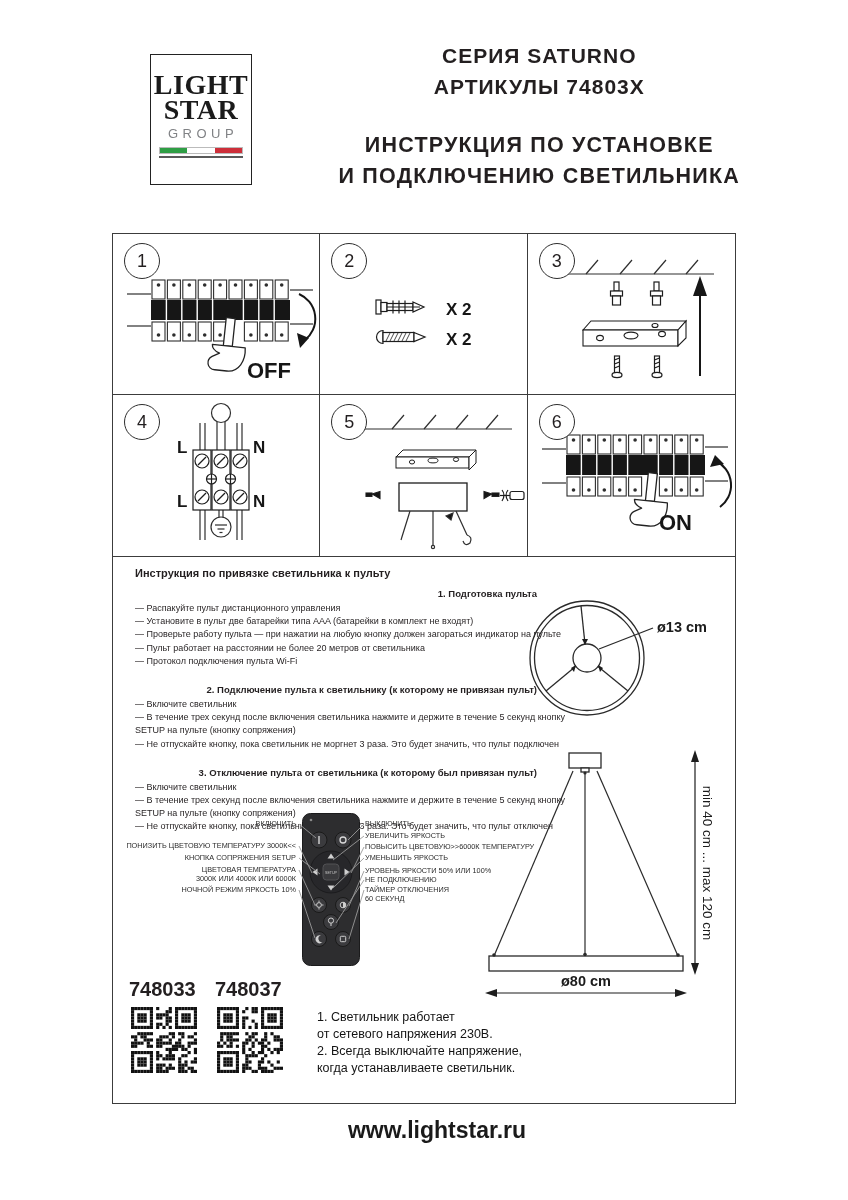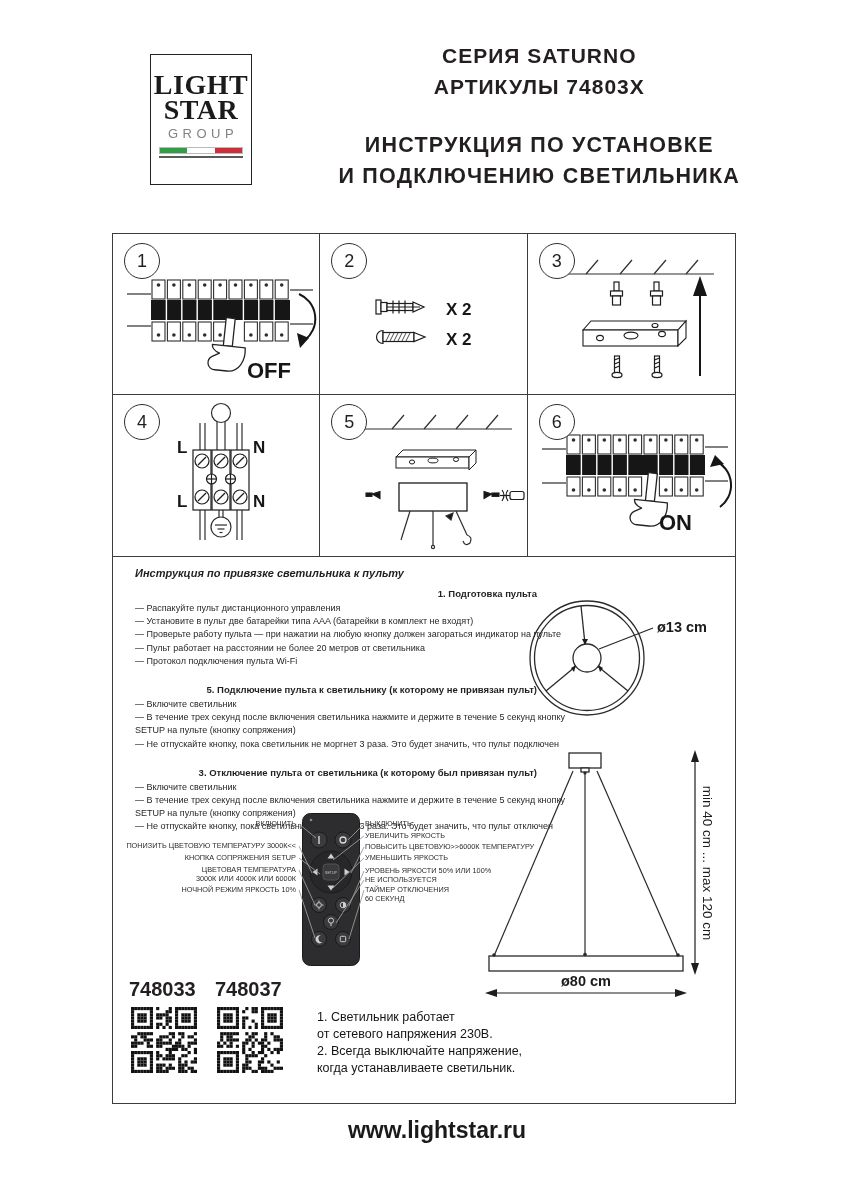--- a/index.html
+++ b/index.html
@@ -30,21 +30,21 @@
   .cell:nth-child(n+4){border-bottom:none;}
   .stepnum{position:absolute;left:11px;top:9px;width:34px;height:34px;border:1.4px solid #2e2e2e;
            border-radius:50%;display:flex;align-items:center;justify-content:center;
            font-size:18px;background:#fff;z-index:2;}
   .cell svg{position:absolute;left:0;top:0;}
 
   
   .mainpanel{position:absolute;left:112px;top:557px;width:624px;height:547px;
              border:1.6px solid #3c3c3c;border-top:none;box-sizing:border-box;}
   .pairing{position:absolute;left:22px;top:10px;width:402px;}
-  .pairing-title{font-weight:bold;font-size:11px;margin-bottom:7px;font-style:italic;}
+  .pairing-title{font-weight:bold;font-size:11px;margin-bottom:7px;}
   .p-head{font-weight:bold;font-size:9.5px;margin-top:9px;margin-bottom:3px;white-space:nowrap;text-align:right;}
   .p-line{font-size:9px;line-height:13.2px;white-space:nowrap;}
 
   .abs{position:absolute;}
   .callouts{position:absolute;left:0;top:0;pointer-events:none;}
 
   .rlabel{position:absolute;font-size:7.3px;line-height:9px;color:#2b2b2b;white-space:nowrap;}
   .rlabel.right-align{text-align:right;}
 
   .qr-code-label{position:absolute;width:68px;text-align:left;font-weight:bold;font-size:20px;}
@@ -400,21 +400,21 @@
     <div class="pairing">
       <div class="pairing-title">Инструкция по привязке светильника к пульту</div>
 
       <div class="p-head">1. Подготовка пульта</div>
       <div class="p-line">— Распакуйте пульт дистанционного управления</div>
       <div class="p-line">— Установите в пульт две батарейки типа AAA (батарейки в комплект не входят)</div>
       <div class="p-line">— Проверьте работу пульта — при нажатии на любую кнопку должен загораться индикатор на пульте</div>
       <div class="p-line">— Пульт работает на расстоянии не более 20 метров от светильника</div>
       <div class="p-line">— Протокол подключения пульта Wi-Fi</div>
 
-      <div class="p-head" style="margin-top:16px">5. Подключение пульта к светильнику (к которому не привязан пульт)</div>
+      <div class="p-head" style="margin-top:16px">2. Подключение пульта к светильнику (к которому не привязан пульт)</div>
       <div class="p-line">— Включите светильник</div>
       <div class="p-line">— В течение трех секунд после включения светильника нажмите и держите в течение 5 секунд кнопку</div>
       <div class="p-line">SETUP на пульте (кнопку сопряжения)</div>
       <div class="p-line">— Не отпускайте кнопку, пока светильник не моргнет 3 раза. Это будет значить, что пульт подключен</div>
 
       <div class="p-head" style="margin-top:16px">3. Отключение пульта от светильника (к которому был привязан пульт)</div>
       <div class="p-line">— Включите светильник</div>
       <div class="p-line">— В течение трех секунд после включения светильника нажмите и держите в течение 5 секунд кнопку</div>
       <div class="p-line">SETUP на пульте (кнопку сопряжения)</div>
       <div class="p-line">— Не отпускайте кнопку, пока светильник не моргнет 3 раза. Это будет значить, что пульт отключен</div>
@@ -562,21 +562,21 @@
     <div class="rlabel" style="left:252px;top:285px">
         <div>ПОВЫСИТЬ ЦВЕТОВУЮ&gt;&gt;6000К ТЕМПЕРАТУРУ</div>
       </div>
     <div class="rlabel" style="left:252px;top:296px">
         <div>УМЕНЬШИТЬ ЯРКОСТЬ</div>
       </div>
     <div class="rlabel" style="left:252px;top:309px">
         <div>УРОВЕНЬ ЯРКОСТИ 50% ИЛИ 100%</div>
       </div>
     <div class="rlabel" style="left:252px;top:318px">
-        <div>НЕ ИСПОЛЬЗУЕТСЯ</div>
+        <div>НЕ ПОДКЛЮЧЕНИЮ</div>
       </div>
     <div class="rlabel" style="left:252px;top:328px">
       <div>ТАЙМЕР ОТКЛЮЧЕНИЯ</div>
       <div>60 СЕКУНД</div>
     </div>
 
     <div class="qr-code-label" style="left:16px;top:421px">748033</div>
     <div class="qr-code-label" style="left:102px;top:421px">748037</div>
     <div class="qrbox" style="left:18px;top:450px"><svg width="66" height="66" viewBox="0 0 66 66">
           <rect width="66" height="66" fill="#fff"></rect>

